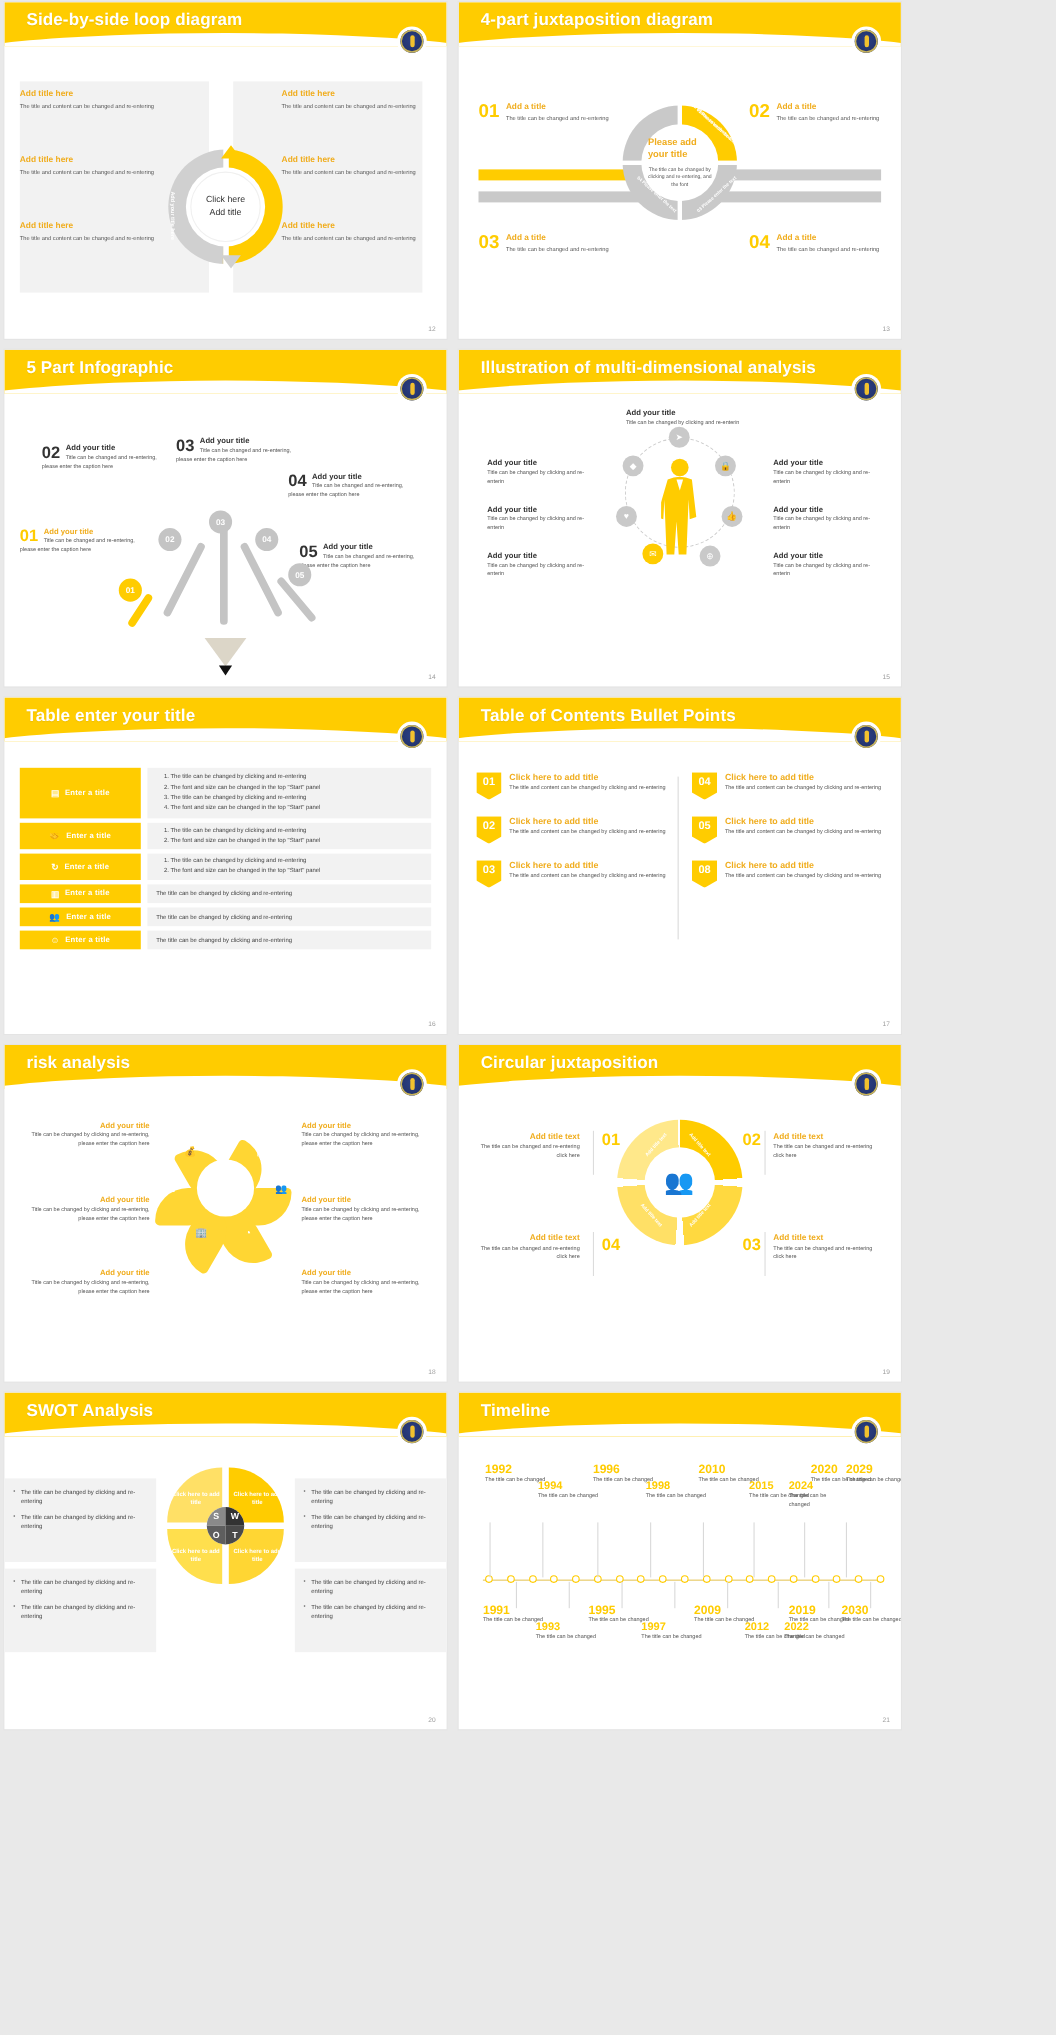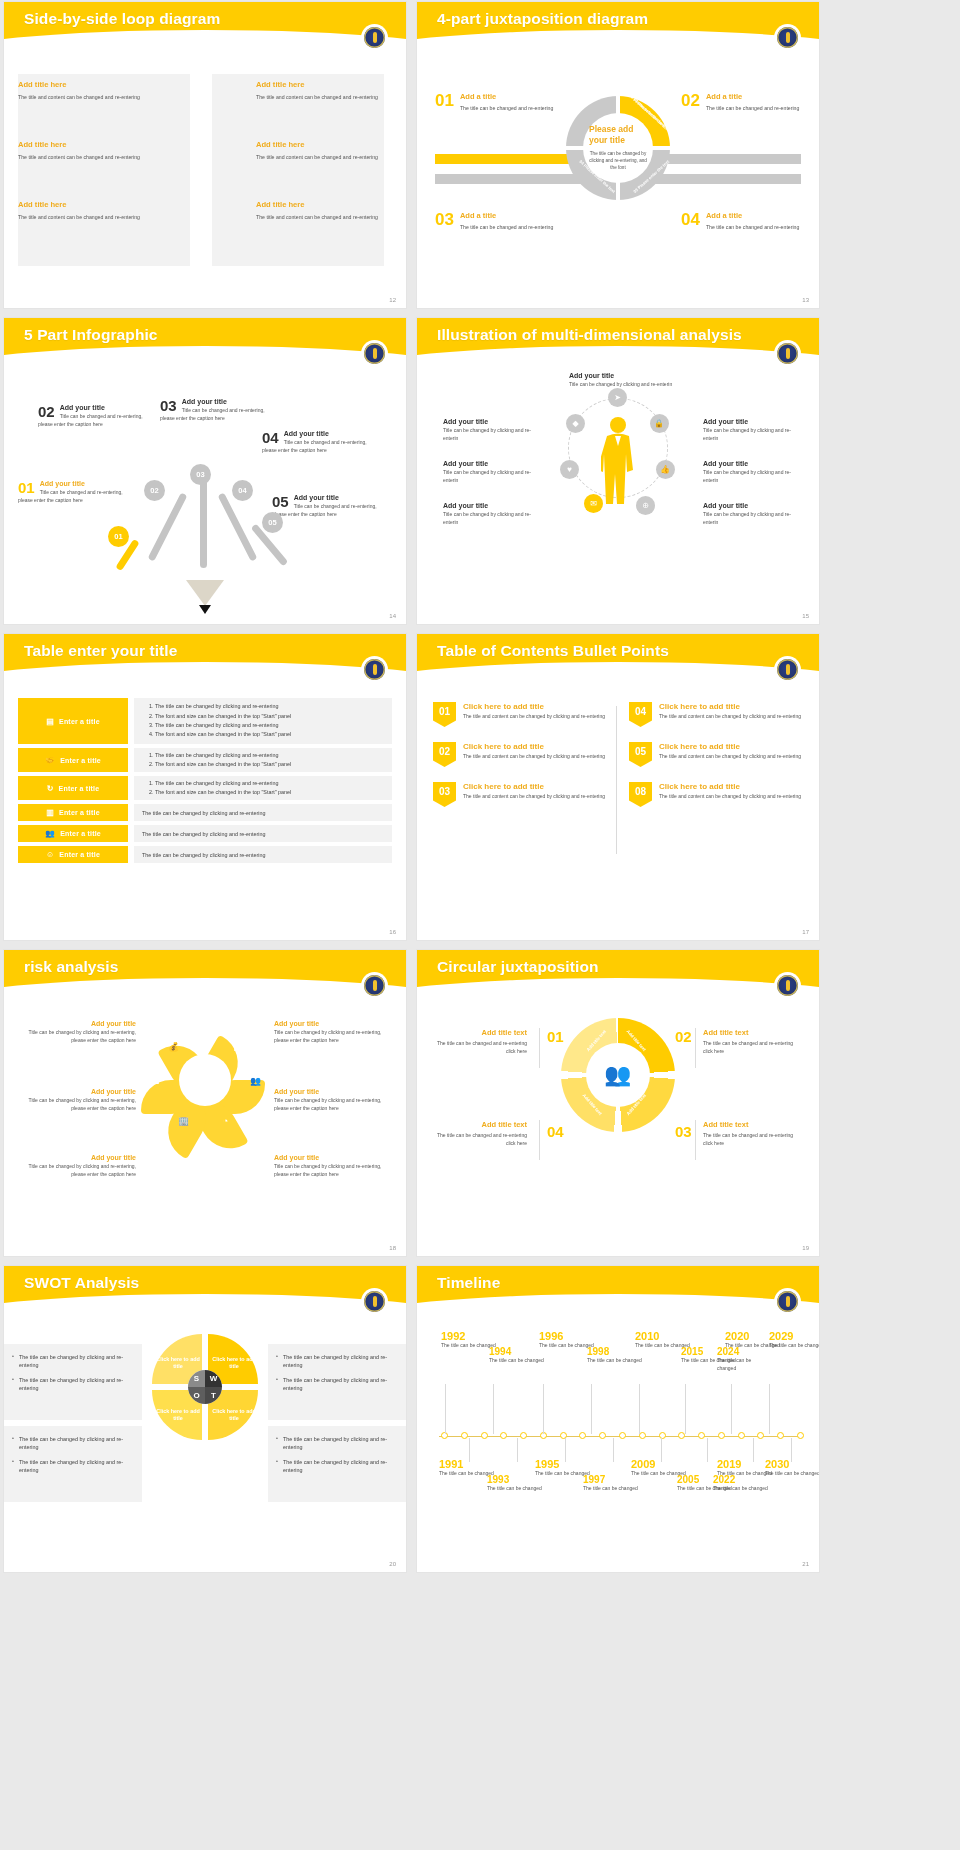--- a/index.html
+++ b/index.html
@@ -304,20 +304,32 @@
       </div>
       <div class="blk" style="left:252px;top:96px">
         <h4>Add title here</h4>
         <p>The title and content can be changed and re-entering</p>
       </div>
       <div class="blk" style="left:252px;top:156px">
         <h4>Add title here</h4>
         <p>The title and content can be changed and re-entering</p>
       </div>
 
+      <div class="loop">
+        <div class="ring"></div>
+        <div class="gap"></div>
+        <div class="arrow-t"></div>
+        <div class="arrow-b"></div>
+        <div class="vlabel left">Add your title here</div>
+        <div class="vlabel right">Add your title here</div>
+        <div class="hole">
+          <span>Click here</span>
+          <span>Add title</span>
+        </div>
+      </div>
     </div>
     <div class="pagenum">12</div>
   </div>
 
   <div class="slide s13">
     <div class="band"></div>
     <div class="band-title">4-part juxtaposition diagram</div>
     <div class="seal">
         <i></i>
       </div>
@@ -809,21 +821,21 @@
         <p>The title can be changed</p>
       </div>
       <div class="ev" style="left:218px;top:22px">
         <div class="yr">2010</div>
         <p>The title can be changed</p>
       </div>
       <div class="ev small" style="left:264px;top:38px">
         <div class="yr">2015</div>
         <p>The title can be changed</p>
       </div>
-      <div class="ev" style="left:308px;top:22px">
+      <div class="ev" style="left:320px;top:22px">
         <div class="yr">2020</div>
         <p>The title can be changed</p>
       </div>
       <div class="ev small" style="left:304px;top:38px;width:40px;left:300px">
         <div class="yr">2024</div>
         <p>The title can be changed</p>
       </div>
       <div class="ev" style="left:352px;top:22px">
         <div class="yr">2029</div>
         <p>The title can be changed</p>
@@ -843,21 +855,21 @@
       </div>
       <div class="ev small" style="left:166px;top:166px">
         <div class="yr">1997</div>
         <p>The title can be changed</p>
       </div>
       <div class="ev" style="left:214px;top:150px">
         <div class="yr">2009</div>
         <p>The title can be changed</p>
       </div>
       <div class="ev small" style="left:260px;top:166px">
-        <div class="yr">2005</div>
+        <div class="yr">2012</div>
         <p>The title can be changed</p>
       </div>
       <div class="ev" style="left:300px;top:150px">
         <div class="yr">2019</div>
         <p>The title can be changed</p>
       </div>
       <div class="ev small" style="left:296px;top:166px">
         <div class="yr">2022</div>
         <p>The title can be changed</p>
       </div>

